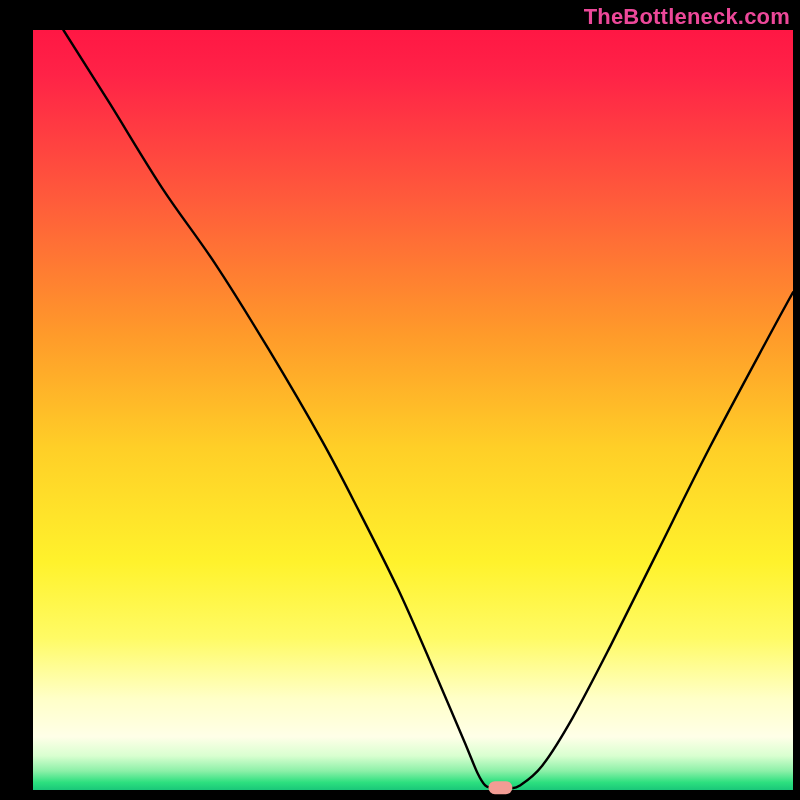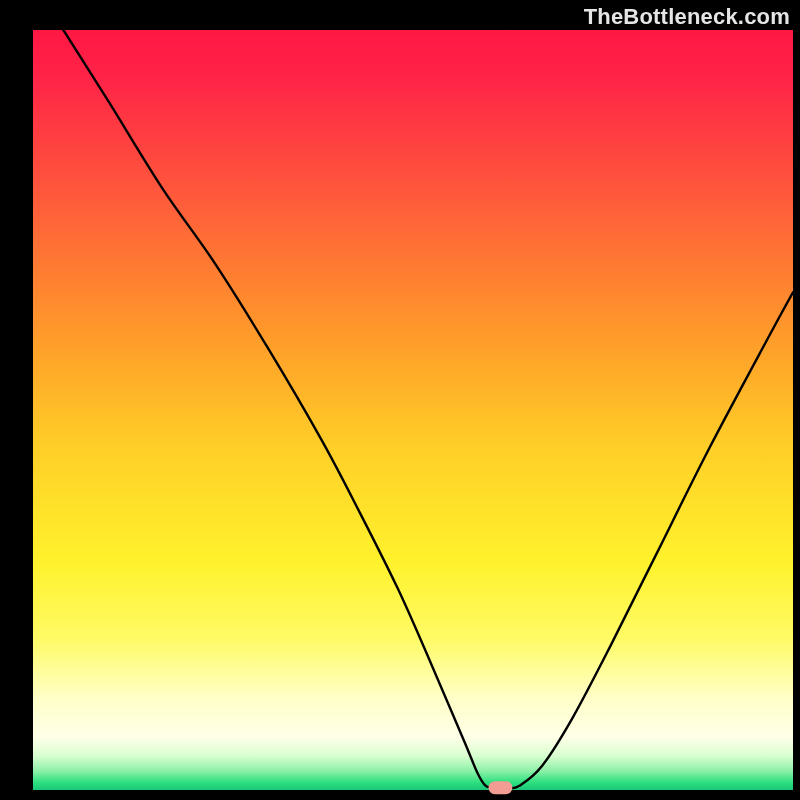--- a/index.html
+++ b/index.html
@@ -16,21 +16,21 @@
     height: 800px;
     background: #000;
   }
   .watermark {
     position: absolute;
     top: 4px;
     right: 10px;
     font-family: Arial, Helvetica, sans-serif;
     font-size: 22px;
     font-weight: 600;
-    color: #e5e5e5;
+    color: #ec4899;
     letter-spacing: 0.2px;
     z-index: 3;
   }
   svg.plot {
     position: absolute;
     top: 0;
     left: 0;
     width: 800px;
     height: 800px;
   }

